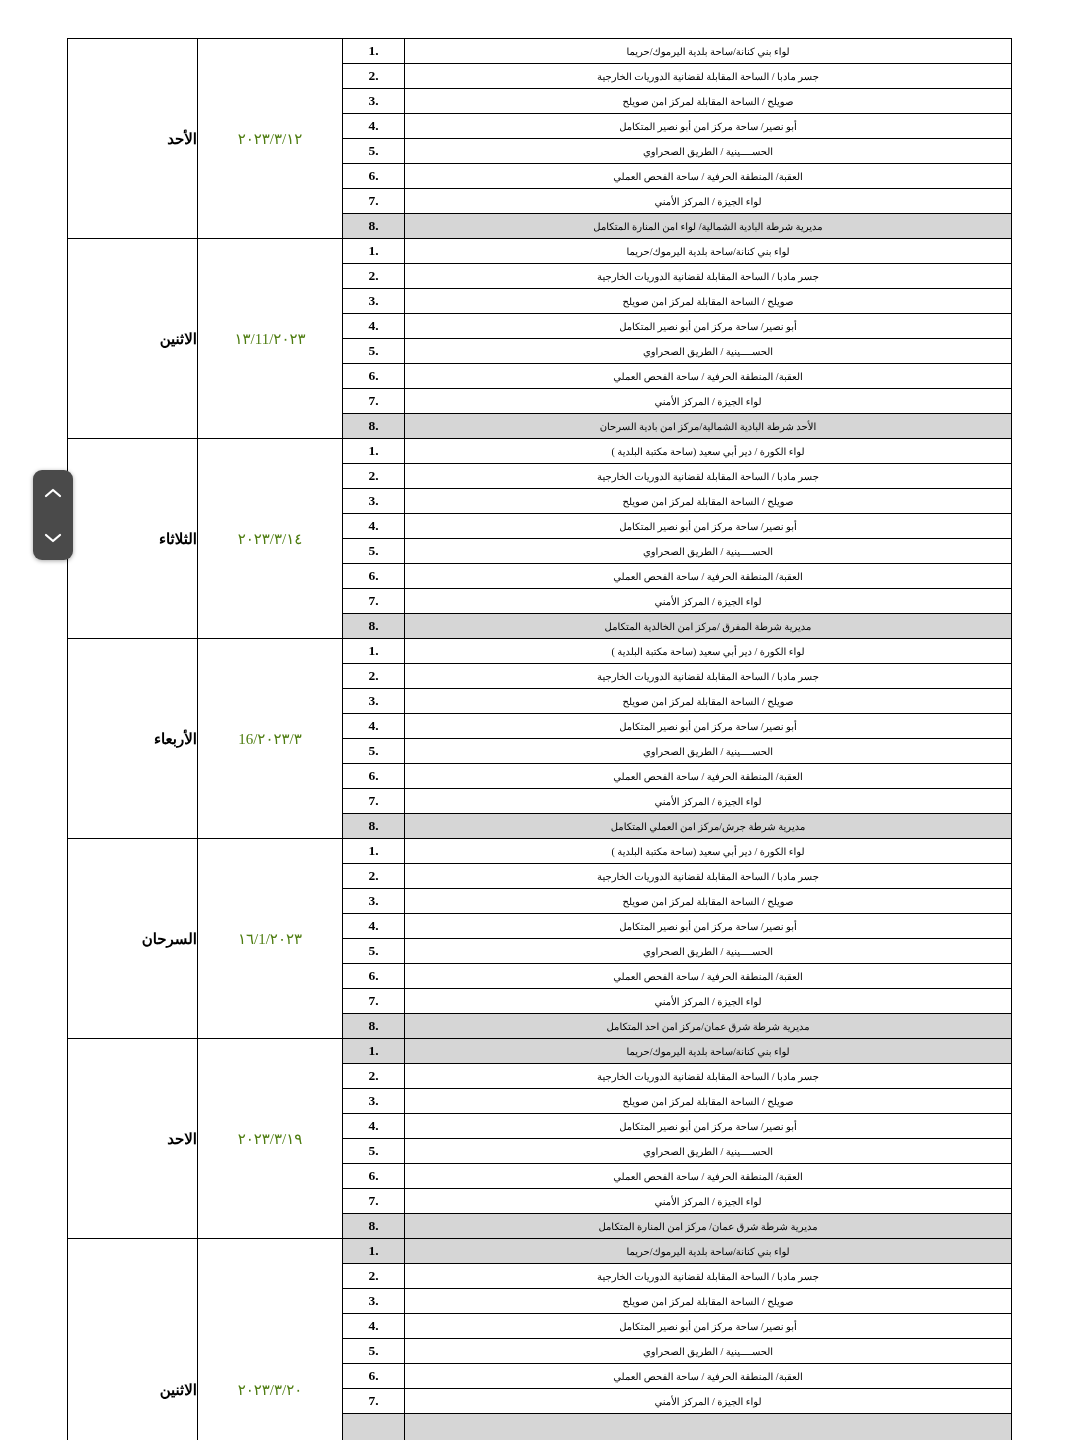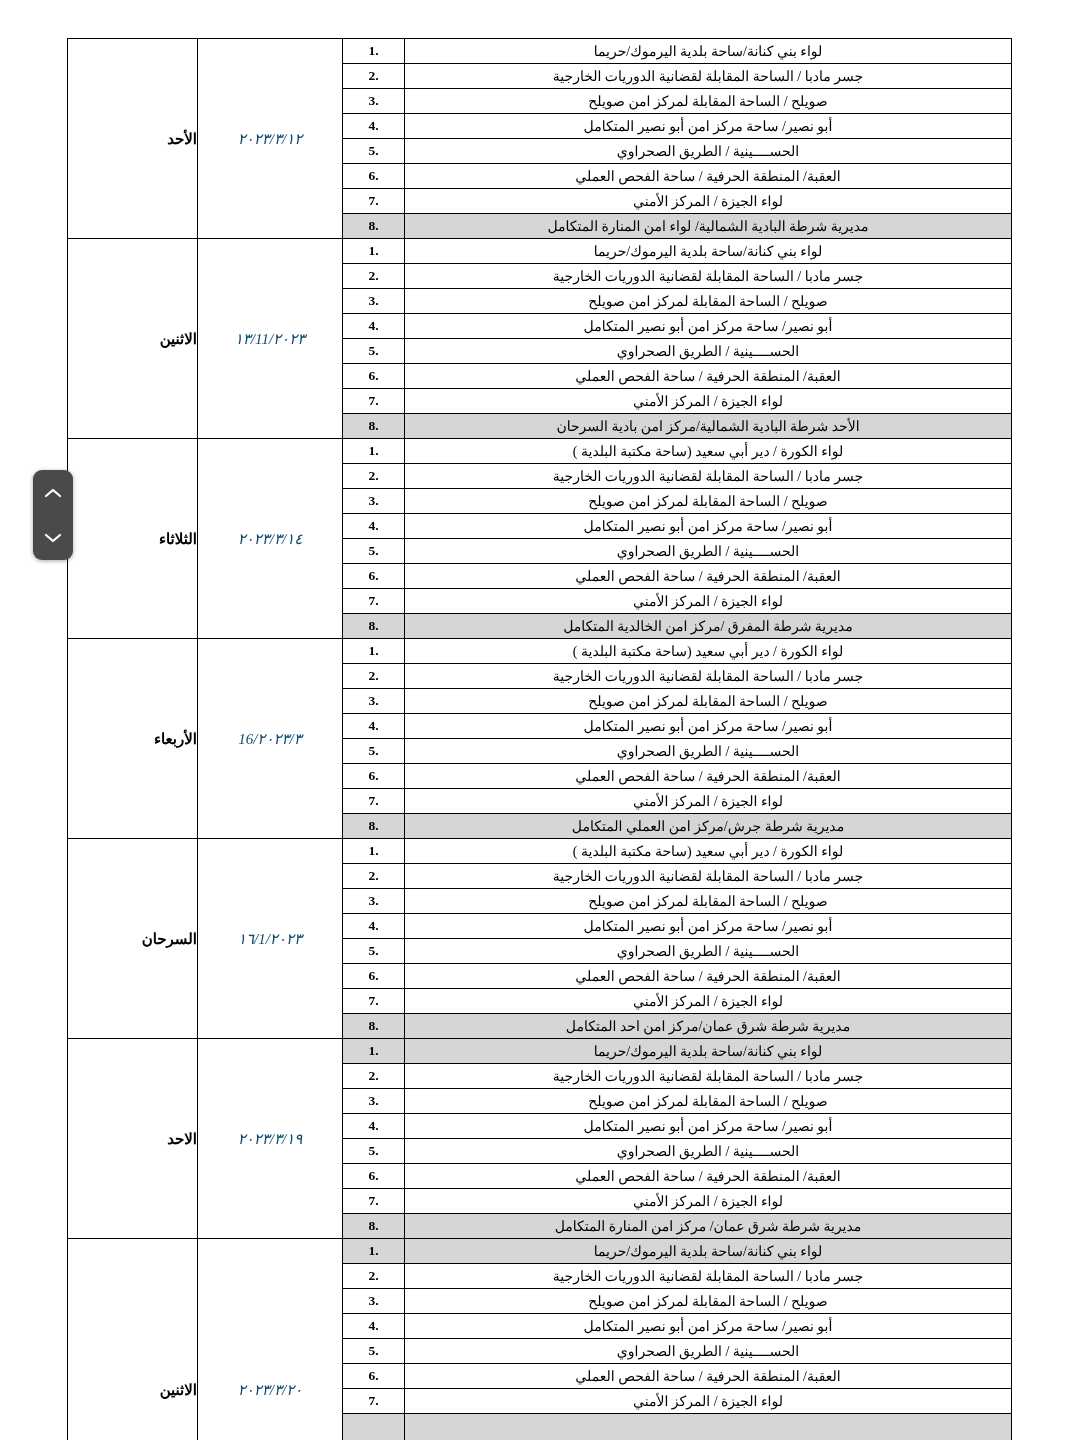--- a/index.html
+++ b/index.html
@@ -41,34 +41,33 @@
 
   .cell-day {
     font-size: 15px;
     font-weight: bold;
     color: #000;
   }
   .cell-date {
     text-align: center;
     font-size: 15px;
     letter-spacing: 1px;
-    color: #0c4a6e;
-    font-style: italic;
+    color: #4d7c0f;
   }
   .cell-num {
     text-align: center;
     font-size: 13.5px;
     font-weight: bold;
     height: 24px;
     color: #000;
     direction: ltr;
   }
   .cell-loc {
     text-align: center;
-    font-size: 14px;
+    font-size: 10px;
     height: 24px;
     color: #000;
     padding: 1px 6px;
     white-space: nowrap;
     overflow: hidden;
   }
   tr.shaded .cell-loc,
   tr.shaded .cell-num {
     background: #d6d6d6;
   }

